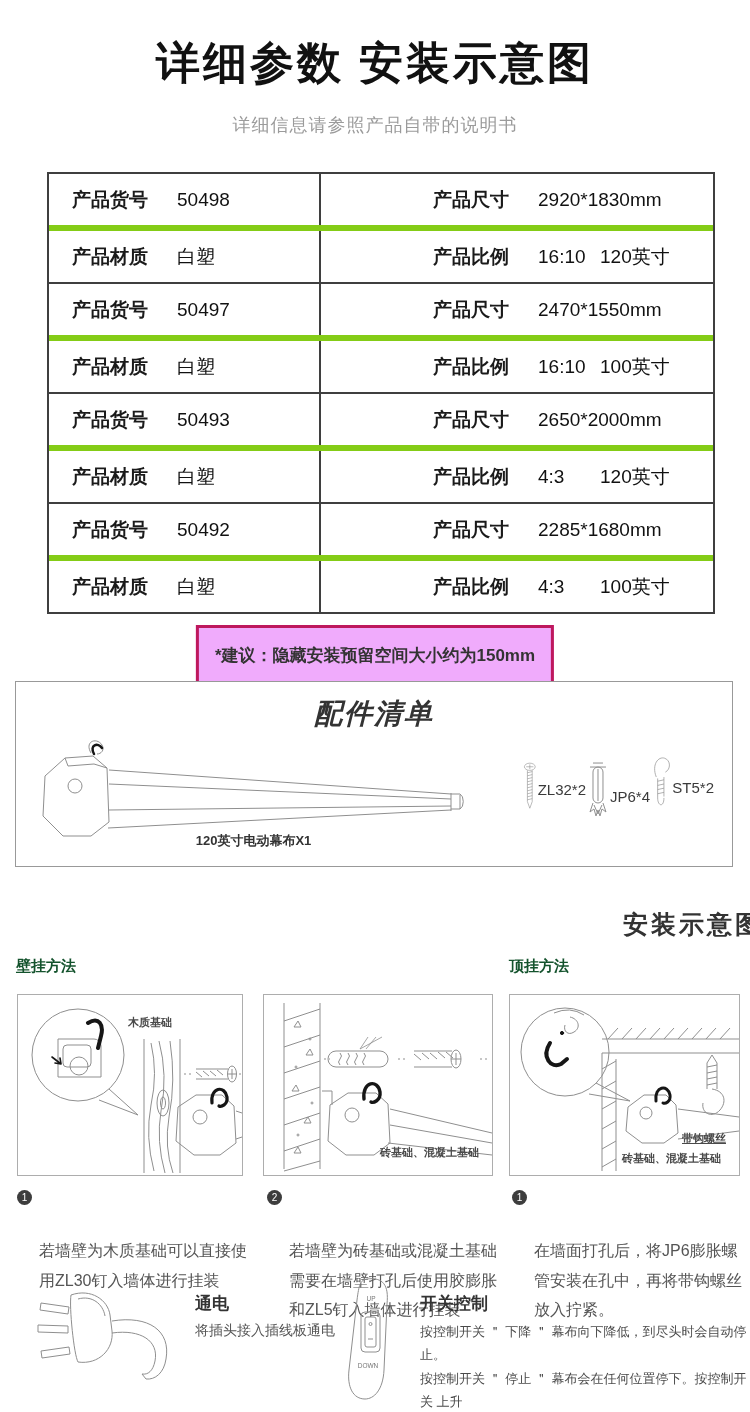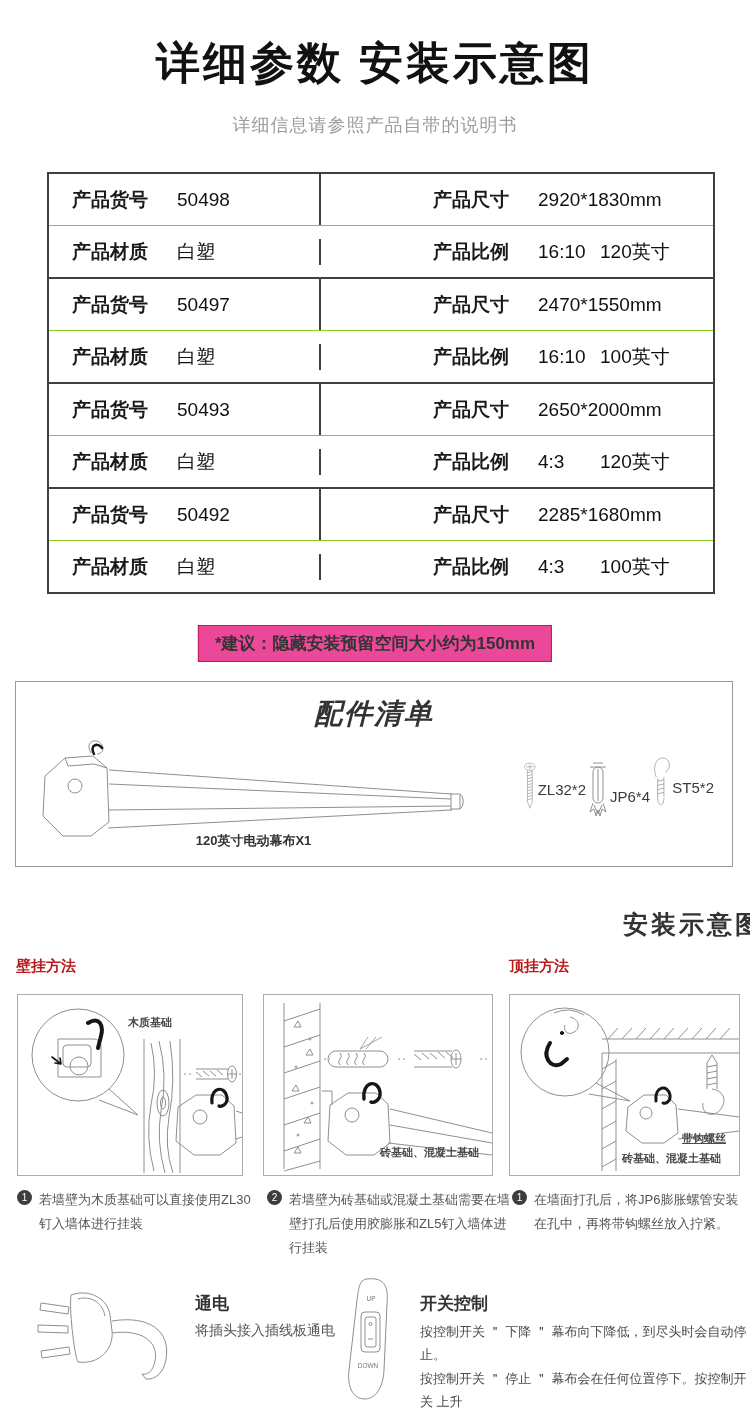--- a/index.html
+++ b/index.html
@@ -10,63 +10,63 @@
   }
   
   .title { position:absolute; top:34px; left:0; width:750px; text-align:center;
            font-size:44px; font-weight:700; letter-spacing:3px; color:#111; }
   .subtitle { position:absolute; top:113px; left:0; width:750px; text-align:center;
               font-size:18px; color:#9b9b9b; letter-spacing:1px; }
   
   .spec-table { position:absolute; left:47px; top:172px; width:668px;
                 border:2px solid #3f3f3f; box-sizing:border-box; background:#fff; }
   .trow { display:flex; height:51px; }
-  .trow.sep-thin  { border-top:1px solid #84cc16;align-items:center; }
+  .trow.sep-thin  { border-top:6px solid #84cc16; }
   .trow.sep-thick { border-top:2px solid #3f3f3f; }
   .cell-left  { width:272px; display:flex; align-items:center; padding-left:23px;
                 box-sizing:border-box; border-right:2px solid #3f3f3f; }
   .cell-right { flex:1; display:flex; align-items:center; padding-left:112px; box-sizing:border-box; }
   .tlabel { font-size:19px; font-weight:600; width:105px; flex-shrink:0; }
   .tvalue { font-size:19px; color:#111; }
   .tvalue.ratio { width:62px; flex-shrink:0; }
   
   .suggest { position:absolute; top:625px; left:50%; transform:translateX(-50%);
-             background:#ec4899; border:1px solid #be185d; padding:6px 16px;
+             background:#f0abfc; border:3px solid #be185d; padding:16px 16px;
              font-size:17px; font-weight:600; color:#333; white-space:nowrap; }
   
   .acc-panel { position:absolute; left:15px; top:681px; width:718px; height:186px;
                border:1px solid #999; box-sizing:border-box; background:#fff; }
   .acc-title { position:absolute; top:13px; left:0; width:100%; text-align:center;
                font-size:28px; font-weight:600; color:#333; letter-spacing:2px;font-style:italic; }
   .screen-svg { position:absolute; left:15px; top:58px; }
   .screen-label { position:absolute; left:15px; top:150px; width:445px; text-align:center;
                   font-size:13px; font-weight:700; color:#333; }
   .hardware { position:absolute; right:18px; top:60px; display:flex; align-items:flex-end; }
   .hw-item { width:64px; display:flex; flex-direction:row; align-items:center; }
   .hw-label { margin-top:6px; font-size:15px; color:#3a3a3a; }
   
   .inst-title { position:absolute; top:908px; left:0; width:750px; text-align:right;
                 font-size:25px; font-weight:600; color:#333; letter-spacing:3px;padding-left:13px; }
-  .method-label { position:absolute; top:957px; font-size:15px; font-weight:700; color:#b91c1c; }
+  .method-label { position:absolute; top:957px; font-size:15px; font-weight:700; color:#14532d; }
   .method-wall { left:16px; } .method-ceiling { left:509px; }
   .dbox { position:absolute; top:994px; height:182px; border:1px solid #adadad;
           box-sizing:border-box; background:#fff; }
   .dbox svg { position:absolute; left:0; top:0; }
   .dbox .in-label { position:absolute; font-size:11px; font-weight:700; color:#4a4a4a; white-space:nowrap; }
   .dbox1 { left:17px;  width:226px; }
   .dbox2 { left:263px; width:230px; }
   .dbox3 { left:509px; width:231px; }
   
   .cap { position:absolute; top:1188px; display:flex; gap:7px; }
   .cap1 { left:17px;  width:236px; }
   .cap2 { left:267px; width:244px; }
   .cap3 { left:512px; width:236px; }
   .badge { width:15px; height:15px; border-radius:50%; background:#3d3d3d; color:#fff;
            font-size:10px; line-height:15px; text-align:center; flex-shrink:0; margin-top:2px; }
-  .cap-text { font-size:13px; color:#555; line-height:1.85; }
+  .cap-text { font-size:16px; color:#555; line-height:1.85;margin-top:48px; }
   
   .plug-svg { position:absolute; left:33px; top:1283px; }
   .power-title { position:absolute; left:195px; top:1292px; font-size:17px; font-weight:700; color:#333; }
   .power-desc  { position:absolute; left:195px; top:1322px; font-size:14px; color:#555; }
   .switch-svg { position:absolute; left:341px; top:1276px; }
   .switch-title { position:absolute; left:420px; top:1292px; font-size:17px; font-weight:700; color:#333; }
   .switch-lines { position:absolute; left:420px; top:1320px; width:330px;
                   font-size:13px; color:#4a4a4a; line-height:1.8; }
   svg { display:block; }
   .lineart { stroke:#8f8f8f; stroke-width:1; fill:none; }

